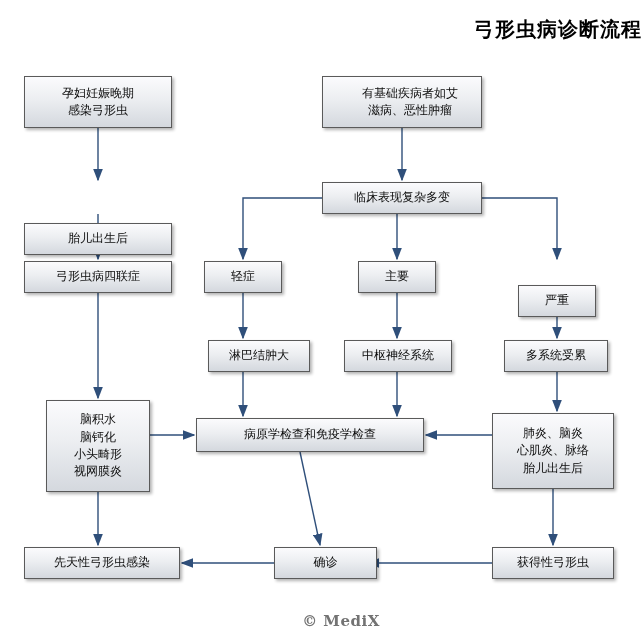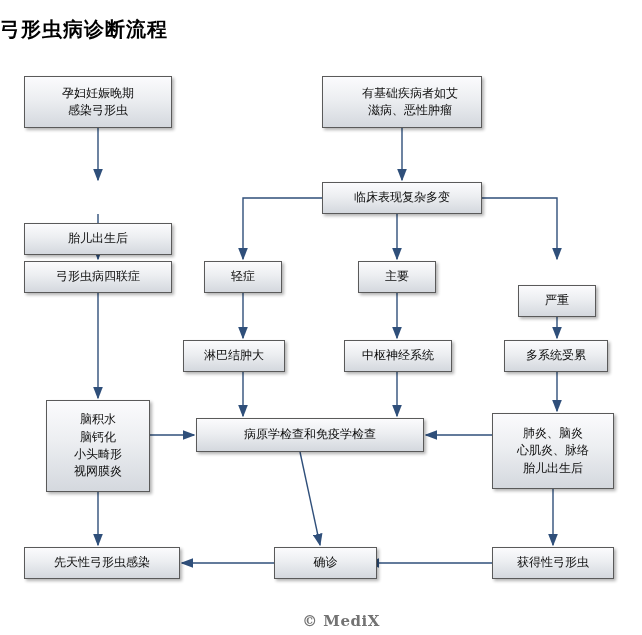--- a/index.html
+++ b/index.html
@@ -17,21 +17,21 @@
   #stage {
     position: relative;
     width: 642px;
     height: 635px;
   }
   #title {
     position: absolute;
     left: 0;
     top: 16px;
     width: 642px;
-    text-align: left;
+    text-align: right;
     font-size: 20px;
     font-weight: bold;
     color: #000000;
     letter-spacing: 1px;
   }
   .node {
     position: absolute;
     box-sizing: border-box;
     border: 1px solid #5a5a5a;
     background: linear-gradient(to bottom, #fbfbfd 0%, #eceef1 45%, #d4d8de 100%);
@@ -127,21 +127,21 @@
   <div class="node" style="left:24px;  top:76px;  width:148px; height:52px;">孕妇妊娠晚期
 感染弓形虫</div>
   <div class="node" style="left:322px; top:76px;  width:160px; height:52px;padding-left:20px;">有基础疾病者如艾
 滋病、恶性肿瘤</div>
   <div class="node" style="left:24px;  top:182px; width:148px; height:32px;margin-top:41px;">胎儿出生后</div>
   <div class="node" style="left:322px; top:182px; width:160px; height:32px;">临床表现复杂多变</div>
   <div class="node" style="left:24px;  top:261px; width:148px; height:32px;">弓形虫病四联症</div>
   <div class="node" style="left:204px; top:261px; width:78px;  height:32px;">轻症</div>
   <div class="node" style="left:358px; top:261px; width:78px;  height:32px;">主要</div>
   <div class="node" style="left:518px; top:261px; width:78px;  height:32px;margin-top:24px;">严重</div>
-  <div class="node" style="left:183px; top:340px; width:102px; height:32px;">淋巴结肿大</div>
+  <div class="node" style="left:208px; top:340px; width:102px; height:32px;">淋巴结肿大</div>
   <div class="node" style="left:344px; top:340px; width:108px; height:32px;">中枢神经系统</div>
   <div class="node" style="left:504px; top:340px; width:104px; height:32px;">多系统受累</div>
   <div class="node" style="left:46px;  top:400px; width:104px; height:92px;">脑积水
 脑钙化
 小头畸形
 视网膜炎</div>
   <div class="node" style="left:196px; top:418px; width:228px; height:34px;">病原学检查和免疫学检查</div>
   <div class="node" style="left:492px; top:413px; width:122px; height:76px;">肺炎、脑炎
 心肌炎、脉络
 胎儿出生后</div>

